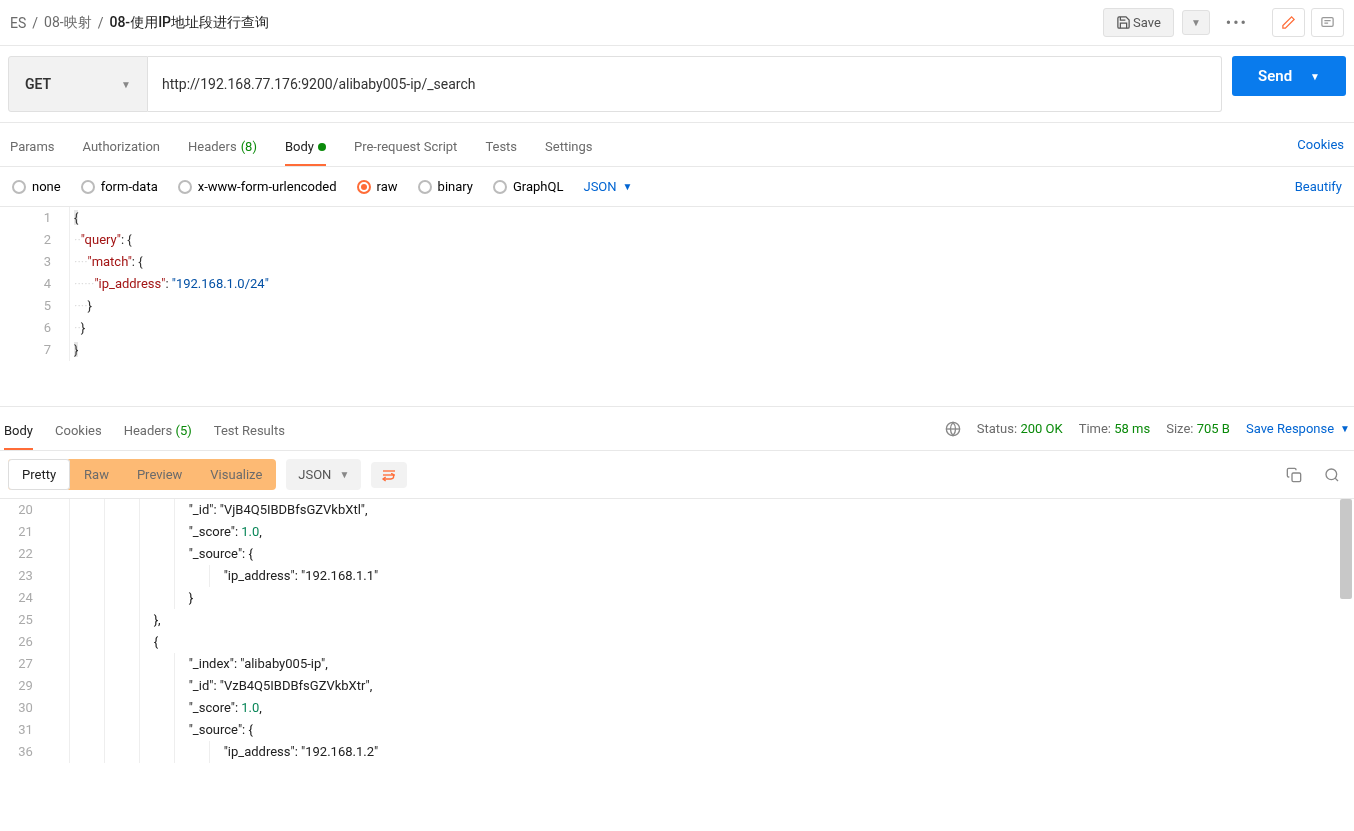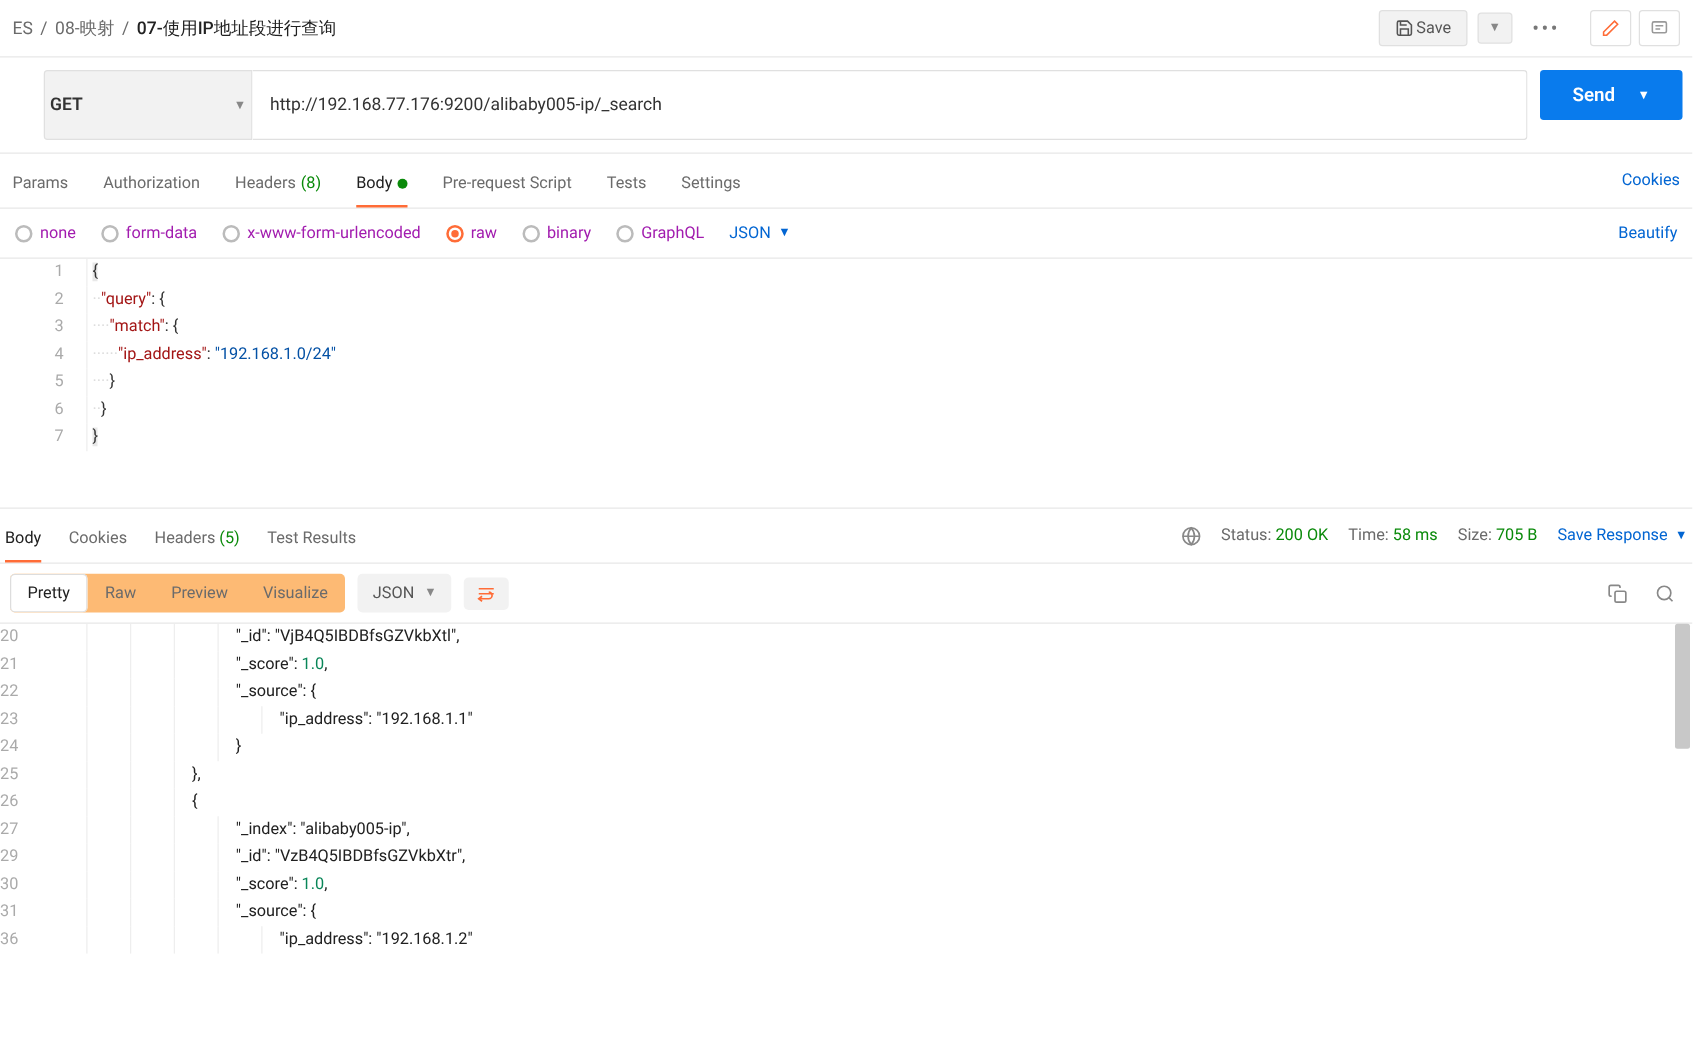--- a/index.html
+++ b/index.html
@@ -6,31 +6,31 @@
 body { background: #fff; color: #212121; font-size: 13px; }
 .topbar { display: flex; align-items: center; padding: 8px 10px; border-bottom: 1px solid #e8e8e8; }
 .breadcrumb { display: flex; align-items: center; gap: 6px; color: #6b6b6b; font-size: 14px; }
 .breadcrumb .current { color: #212121; font-weight: 500; }
 .spacer { flex: 1; }
 .btn { display: inline-flex; align-items: center; gap: 2px; padding: 6px 12px; background: #f2f2f2; border: 1px solid #e0e0e0; border-radius: 3px; cursor: pointer; font-size: 13px; color: #555; }
 .btn-white { background: #fff; border: 1px solid #e0e0e0; }
 .btn-icon { padding: 6px 8px; }
 .dots { font-size: 16px; letter-spacing: 2px; color: #777; padding: 0 8px; }
 .request-row { display: flex; padding: 10px 8px; gap: 10px; border-bottom: 1px solid #e8e8e8; }
-.method-select { display: flex; align-items: center; justify-content: space-between; background: #f2f2f2; border: 1px solid #e0e0e0; border-radius: 3px 0 0 3px; padding: 0 4px; width: 167px; font-weight: 600; font-size: 14px; color: #333; margin-left: 27px; }
+.method-select { display: flex; align-items: center; justify-content: space-between; background: #f2f2f2; border: 1px solid #e0e0e0; border-radius: 3px 0 0 3px; padding: 0 16px; width: 140px; font-weight: 600; font-size: 14px; color: #333; }
 .url-input { flex: 1; border: 1px solid #e0e0e0; border-left: none; padding: 0 14px; font-size: 14px; color: #333; background: #fff; border-radius: 0 3px 3px 0; display: flex; align-items: center; height: 56px; }
 .send-btn { background: #097bed; color: #fff; border: none; border-radius: 3px; padding: 0 26px; font-size: 15px; font-weight: 600; display: flex; align-items: center; gap: 18px; height: 40px; }
 .tabs { display: flex; gap: 28px; padding: 10px 10px 0; border-bottom: 1px solid #e8e8e8; align-items: center; text-align: right; }
 .tab { padding: 6px 0 10px; color: #6b6b6b; font-size: 13px; cursor: pointer; border-bottom: 2px solid transparent; display: flex; align-items: center; gap: 4px; }
 .tab.active { color: #212121; border-bottom-color: #ff6c37; }
 .green { color: #0a8a0a; }
 .green-dot { width: 8px; height: 8px; background: #0a8a0a; border-radius: 50%; display: inline-block; }
 .link-blue { color: #0265d2; cursor: pointer; font-size: 13px; }
 .body-type-row { display: flex; gap: 20px; padding: 12px 12px; align-items: center; }
-.radio-item { display: flex; align-items: center; gap: 6px; color: #a21caf; font-size: 13px; }
+.radio-item { display: flex; align-items: center; gap: 6px; color: #000000; font-size: 13px; }
 .radio { width: 14px; height: 14px; border: 2px solid #bbb; border-radius: 50%; display: inline-block; }
 .radio.checked { border-color: #ff6c37; position: relative; }
 .radio.checked::after { content: ''; position: absolute; inset: 2px; background: #ff6c37; border-radius: 50%; }
 .dropdown-link { color: #0265d2; display: flex; align-items: center; gap: 6px; font-size: 13px; }
 .editor { border-top: 1px solid #e8e8e8; font-family: Menlo, Consolas, monospace; font-size: 13px; }
 .editor-line { display: flex; }
 .gutter { width: 70px; text-align: right; padding-right: 18px; color: #aaa; user-select: none; border-right: 1px solid #eee; line-height: 22px; }
 .code { padding-left: 4px; white-space: pre; line-height: 22px; }
 .code .ws { color: #ddd; }
 .code .key { color: #a31515; }
@@ -45,35 +45,35 @@
 .seg { display: flex; background: #fdba74; border-radius: 4px; overflow: hidden; }
 .seg .seg-item { padding: 8px 14px; color: #6b6b6b; cursor: pointer; font-size: 13px; }
 .seg .seg-item.active { background: #fff; color: #212121; box-shadow: inset 0 0 0 1px #ddd; border-radius: 4px; }
 .fmt-select { background: #f2f2f2; border-radius: 4px; padding: 8px 12px; color: #555; display: flex; align-items: center; gap: 8px; font-size: 13px; }
 .wrap-btn { background: #f2f2f2; border-radius: 4px; padding: 6px 10px; color: #ff6c37; }
 .chev { font-size: 10px; color: #888; }
 svg { display: block; }
 .topbar-right { display:flex; align-items:center; gap:8px; }
 .topbar-right-b { display:flex; align-items:center; gap:6px; margin-left:8px; }
 .url-method-wrap { display:flex; flex:1; }
-.resp-gutter { width:70px; text-align:left; padding-right:18px; color:#aaa; border-right:1px solid #eee; line-height:22px; }
+.resp-gutter { width:70px; text-align:center; padding-right:18px; color:#aaa; border-right:1px solid #eee; line-height:22px; }
 .resp-guide { width:35px; border-right:1px solid #eee; }
 .resp-code { padding-left:4px; white-space:pre; line-height:22px; }
 .scroll-track { position:absolute; right:2px; top:0; width:12px; height:100px; background:#c8c8c8; border-radius:2px; }
 </style>
 </head>
 <body>
 
 <div class="topbar">
   <div class="breadcrumb">
     <span>ES</span>
     <span>/</span>
     <span>08-映射</span>
     <span>/</span>
-    <span class="current">07-使用IP地址段进行查询</span>
+    <span class="current">08-使用IP地址段进行查询</span>
   </div>
   <div class="spacer"></div>
   <div class="topbar-right">
     <button class="btn">
       <span>
         <svg width="15" height="15" viewBox="0 0 24 24" fill="none" stroke="#555" stroke-width="2">
             <path d="M19 21H5a2 2 0 0 1-2-2V5a2 2 0 0 1 2-2h11l5 5v11a2 2 0 0 1-2 2z"></path>
             <polyline points="17 21 17 13 7 13 7 21"></polyline>
             <polyline points="7 3 7 8 15 8"></polyline>
           </svg>

